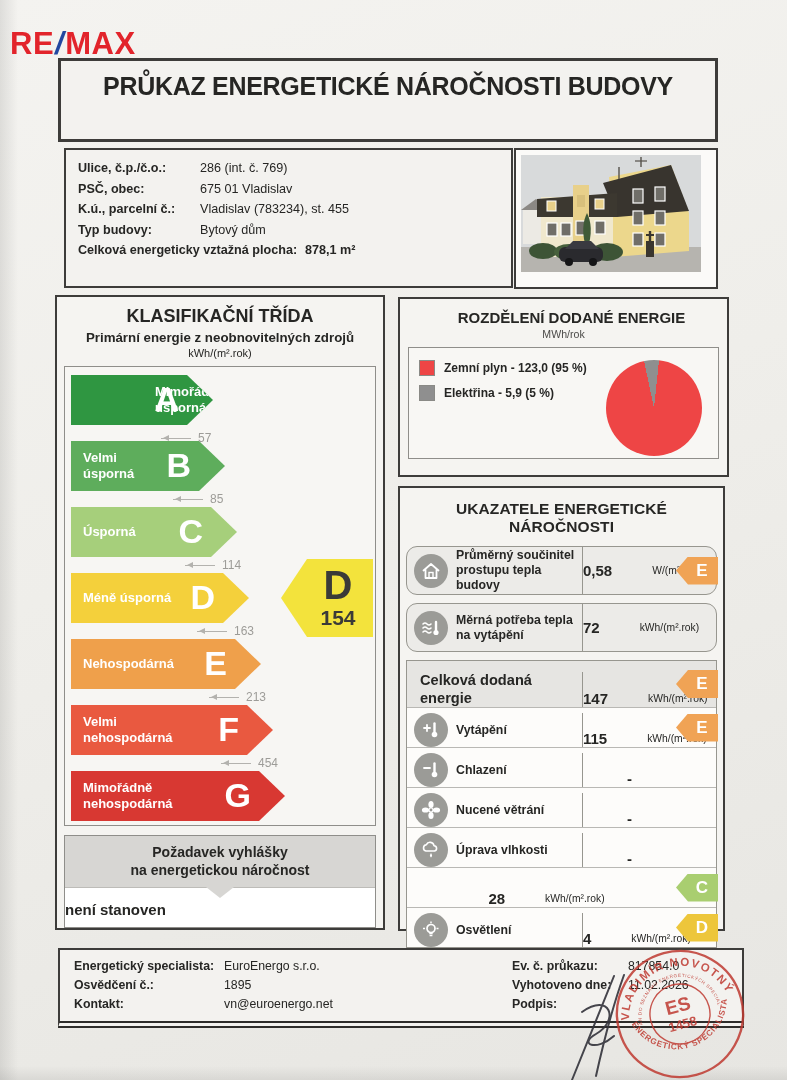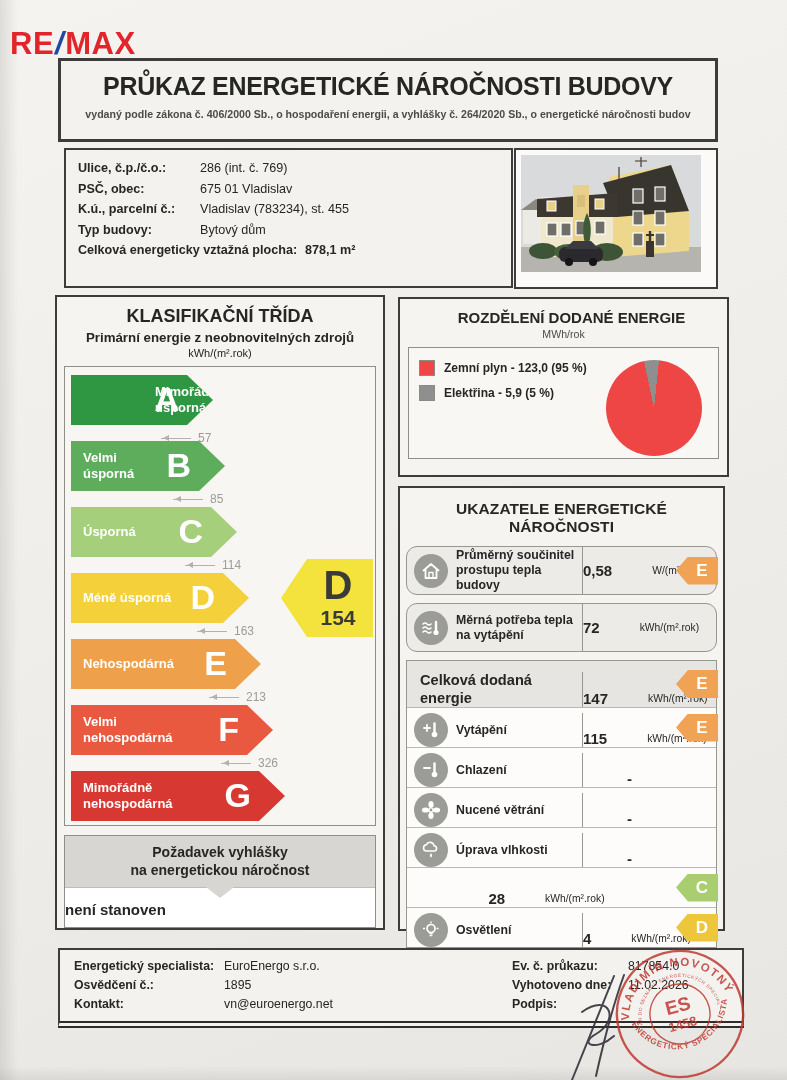--- a/index.html
+++ b/index.html
@@ -122,21 +122,20 @@
 <body>
 
 <div class="page">
 
   <div class="remax">
     <span class="re">RE</span><span class="slash">/</span><span class="max">MAX</span>
   </div>
 
   <div class="title-box">
     <h1>PRŮKAZ ENERGETICKÉ NÁROČNOSTI BUDOVY</h1>
-    <p class="subtitle">vydaný podle zákona č. 406/2000 Sb., o hospodaření energii, a vyhlášky č. 264/2020 Sb., o energetické náročnosti budov</p>
   </div>
 
   <div class="info-box">
     <div class="irow">
       <span class="ilabel">Ulice, č.p./č.o.:</span>
       <span class="ivalue">286 (int. č. 769)</span>
     </div>
     <div class="irow">
       <span class="ilabel">PSČ, obec:</span>
       <span class="ivalue">675 01 Vladislav</span>
@@ -246,21 +245,21 @@
       <div class="threshold t3">
           <span class="th-arrow"></span>
           <span class="th-num">163</span>
         </div>
       <div class="threshold t4">
           <span class="th-arrow"></span>
           <span class="th-num">213</span>
         </div>
       <div class="threshold t5">
           <span class="th-arrow"></span>
-          <span class="th-num">326</span>
+          <span class="th-num">454</span>
         </div>
 
       <div class="indicator">
         <span class="big">D</span>
         <span class="val">154</span>
       </div>
     </div>
 
     <div class="requirement">
       <div class="req-head">

